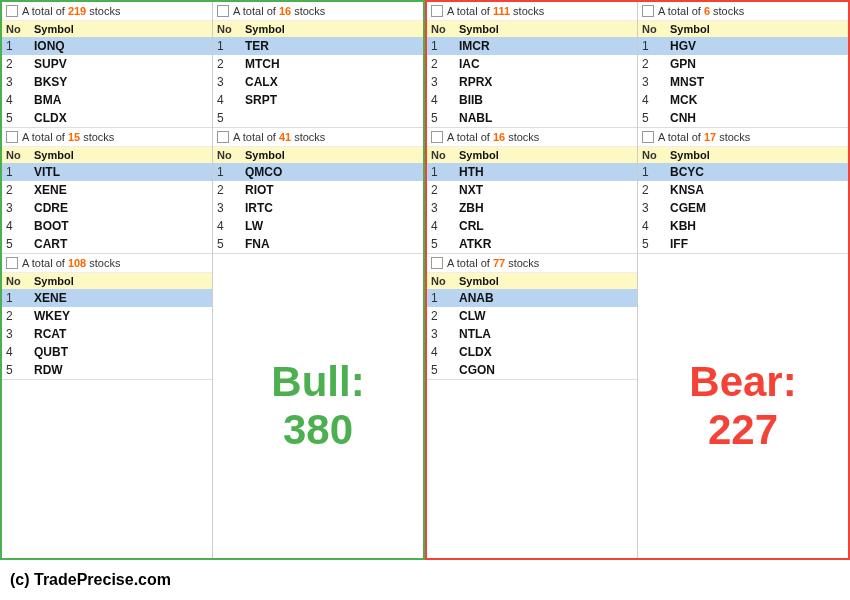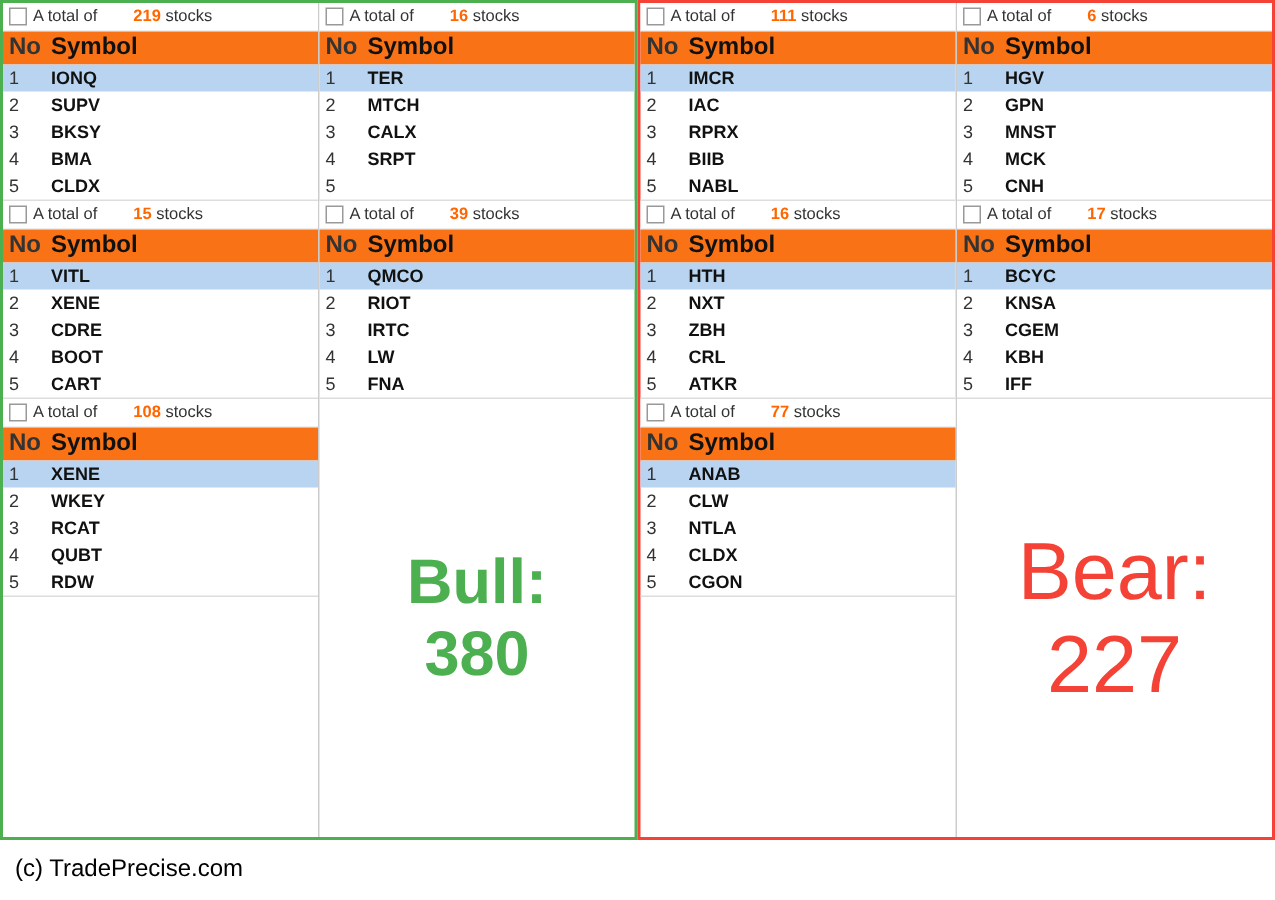--- a/index.html
+++ b/index.html
@@ -70,29 +70,28 @@
       display: inline-block;
     }
 
     .header-total {
       font-weight: normal;
     }
 
     .header-total .count {
       color: #ff6600;
       font-weight: bold;
-      margin-left: 21px;
     }
 
     .table-header-row {
       display: flex;
-      background: #f97316;
+      background: #fef9c3;
       padding: 2px 4px;
       font-weight: bold;
-      font-size: 16px;
+      font-size: 11px;
       color: #555;
     }
 
     .table-row {
       display: flex;
       padding: 2px 4px;
       font-size: 12px;
       align-items: center;
     }
 
@@ -118,37 +117,37 @@
       text-align: center;
       padding: 20px;
       flex: 1;
       display: flex;
       align-items: center;
       justify-content: center;
     }
 
     .bear-label {
       color: #f44336;
-      font-size: 54px;
-      font-weight: normal;
+      font-size: 42px;
+      font-weight: bold;
       text-align: center;
       padding: 20px;
       flex: 1;
       display: flex;
       align-items: center;
       justify-content: center;
     }
 
     .footer {
       height: 40px;
       display: flex;
       align-items: center;
       padding: 0 10px;
       font-size: 16px;
-      font-weight: normal;
+      font-weight: bold;
       color: #000;
       background: #fff;
     }
   </style>
 </head>
 <body>
 
 <div class="main-container">
 
   <div class="panel" style="border-color:#4CAF50;">
@@ -278,21 +277,21 @@
               <span class="col-symbol">SRPT</span>
             </div>
           <div class="table-row">
               <span class="col-no">5</span>
             </div>
         </div>
 
         <div class="section">
           <div class="section-header">
             <span class="icon"></span>
-            <span class="header-total">A total of <span class="count">39</span> stocks</span>
+            <span class="header-total">A total of <span class="count">41</span> stocks</span>
           </div>
           <div class="table-header-row">
             <span class="col-no">No</span>
             <span class="col-symbol">Symbol</span>
           </div>
           <div class="table-row highlighted">
               <span class="col-no">1</span>
               <span class="col-symbol">QMCO</span>
             </div>
           <div class="table-row">

